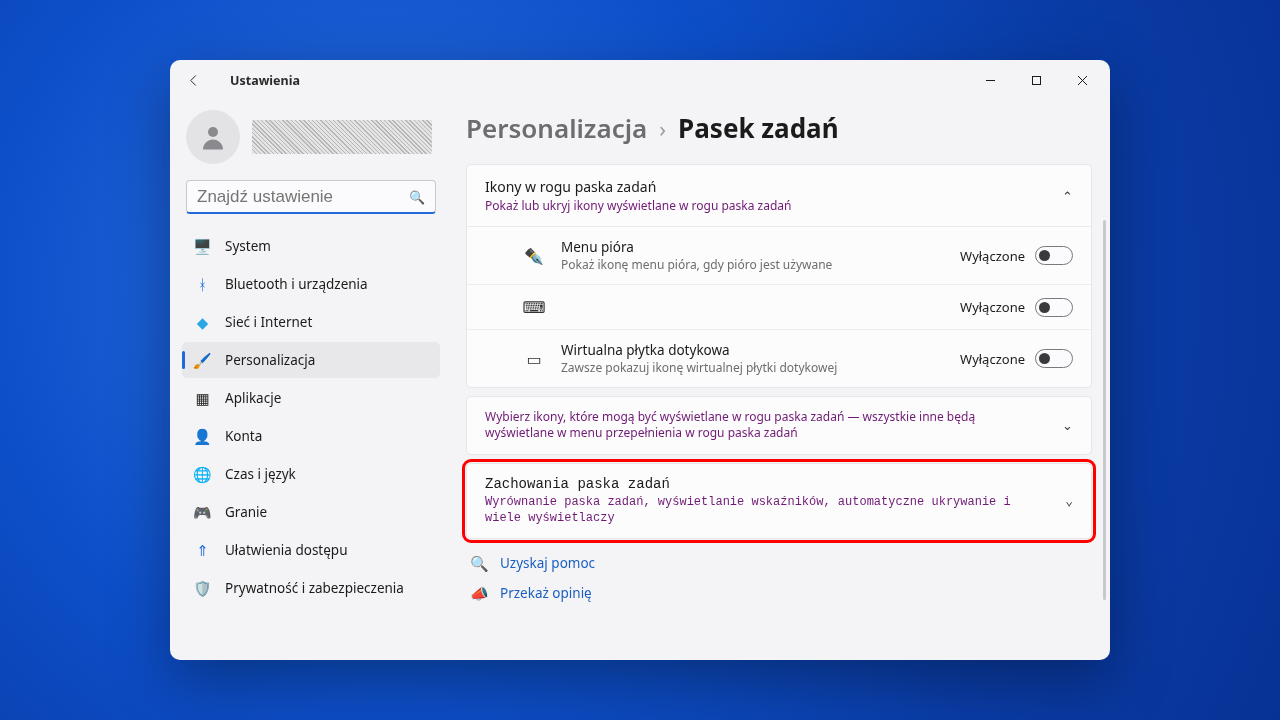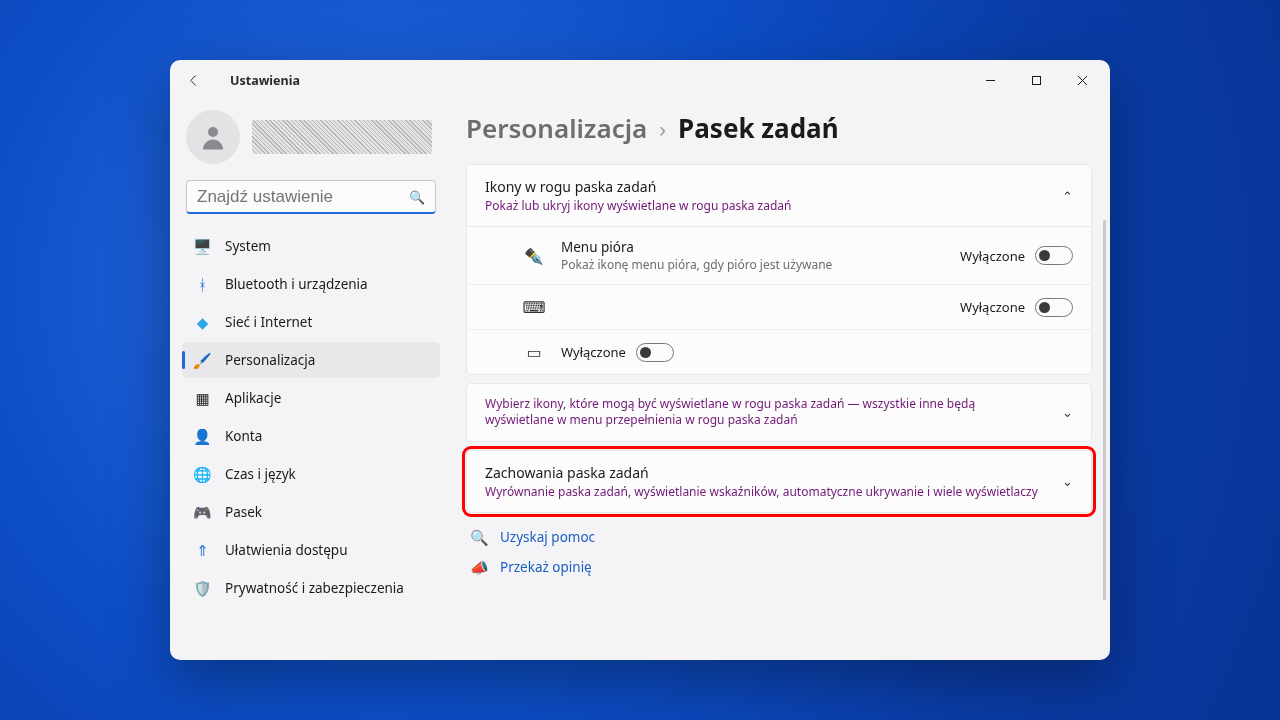--- a/index.html
+++ b/index.html
@@ -85,21 +85,21 @@
   .toggle-wrap { display:flex; align-items:center; gap:10px; }
   .toggle-label { font-size:13px; color:#1b1b1b; }
   .toggle {
     width:38px; height:19px; border-radius:19px; border:1px solid #7a7a7e; background:#fbfbfd;
     position:relative;
   }
   .toggle::after{
     content:""; position:absolute; left:3px; top:3px; width:11px; height:11px; border-radius:50%;
     background:#3a3a3c;
   }
-  .highlight { outline:3px solid #ff0000; outline-offset:1px; }
+  .highlight { outline:3px solid #ff0000; outline-offset:1px;font-family:Liberation Mono, monospace; }
   .footer-links { margin-top:14px; display:flex; flex-direction:column; gap:10px; padding-left:4px;}
   .footer-link { display:flex; align-items:center; gap:12px; font-size:13.5px; color:#1b5fc2; cursor:pointer;}
   .footer-link .fi { color:#2b2b2b; width:18px; text-align:center; font-size:15px;}
   .scroll-ind { position:absolute; right:4px; top:120px; bottom:60px; width:3px; border-radius:3px; background:#c9c9cd;}
 </style>
 </head>
 <body>
 
 <div class="window">
 
@@ -174,21 +174,21 @@
           <div class="nav-item">
             <span class="nav-icon" style="color: rgb(47, 166, 107);">👤</span>
             <span>Konta</span>
           </div>
           <div class="nav-item">
             <span class="nav-icon">🌐</span>
             <span>Czas i język</span>
           </div>
           <div class="nav-item">
             <span class="nav-icon">🎮</span>
-            <span>Pasek</span>
+            <span>Granie</span>
           </div>
           <div class="nav-item">
             <span class="nav-icon" style="color: rgb(31, 105, 216);">⇑</span>
             <span>Ułatwienia dostępu</span>
           </div>
           <div class="nav-item">
             <span class="nav-icon">🛡️</span>
             <span>Prywatność i zabezpieczenia</span>
           </div>
         </nav>
@@ -227,20 +227,24 @@
               <div class="sub-icon">⌨</div>
               <div class="sub-texts">
               </div>
               <div class="toggle-wrap">
                 <span class="toggle-label">Wyłączone</span>
                 <div class="toggle"></div>
               </div>
             </div>
             <div class="sub-item">
               <div class="sub-icon">▭</div>
+              <div class="sub-texts">
+                <div class="sub-title">Wirtualna płytka dotykowa</div>
+                <div class="sub-desc">Zawsze pokazuj ikonę wirtualnej płytki dotykowej</div>
+              </div>
               <div class="toggle-wrap">
                 <span class="toggle-label">Wyłączone</span>
                 <div class="toggle"></div>
               </div>
             </div>
           </div>
       </section>
 
       <section class="card">
         <div class="card-head">

